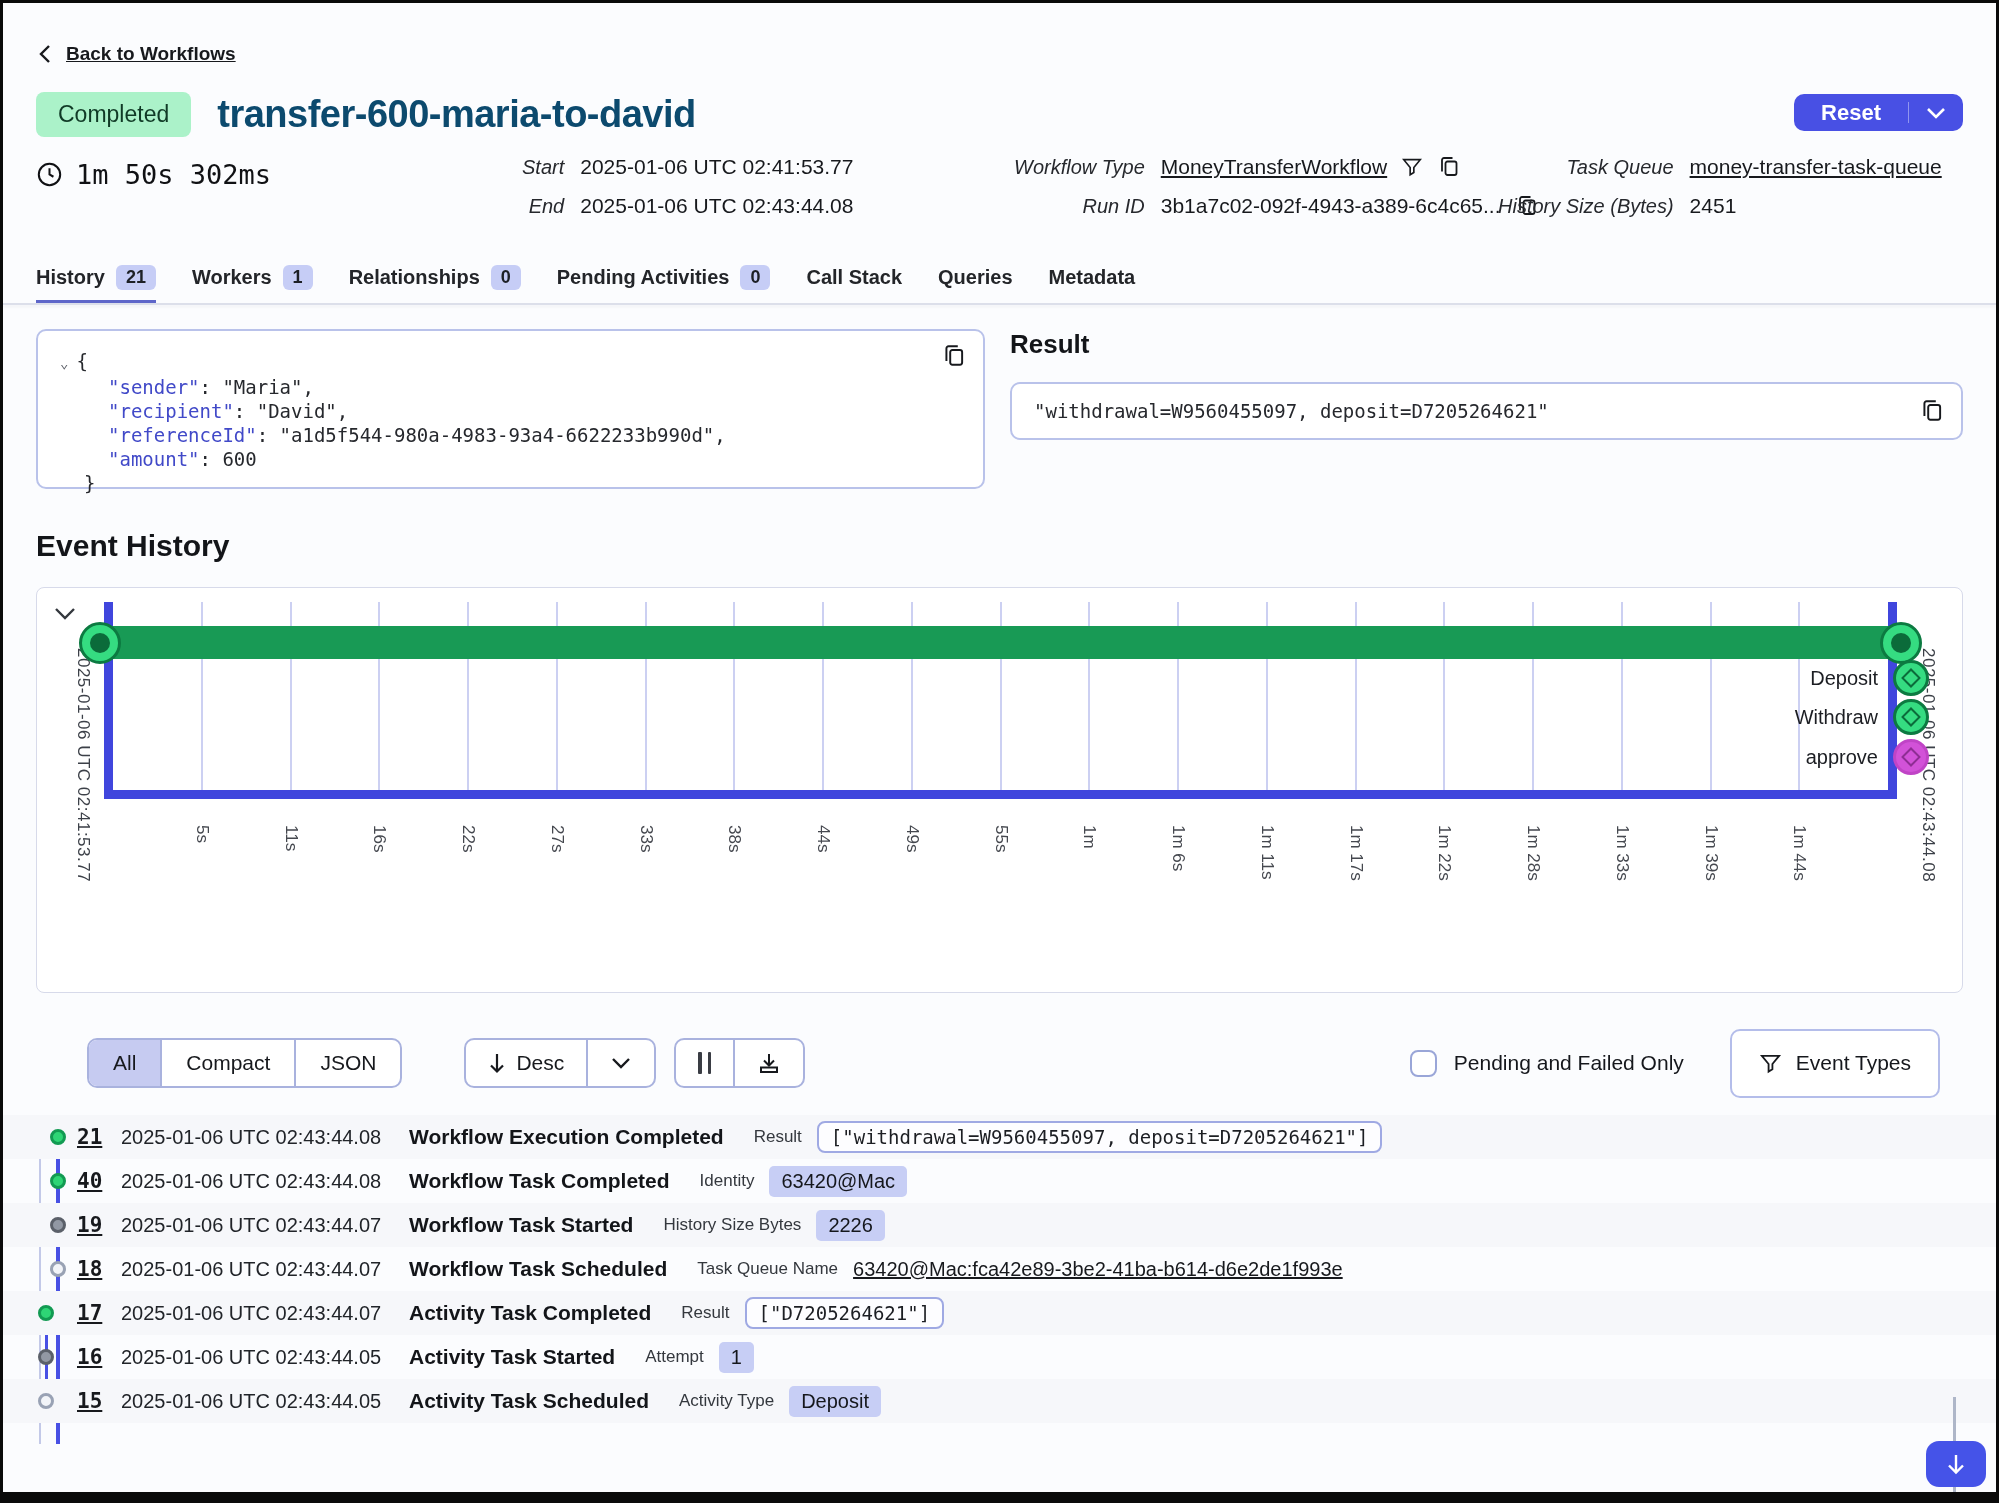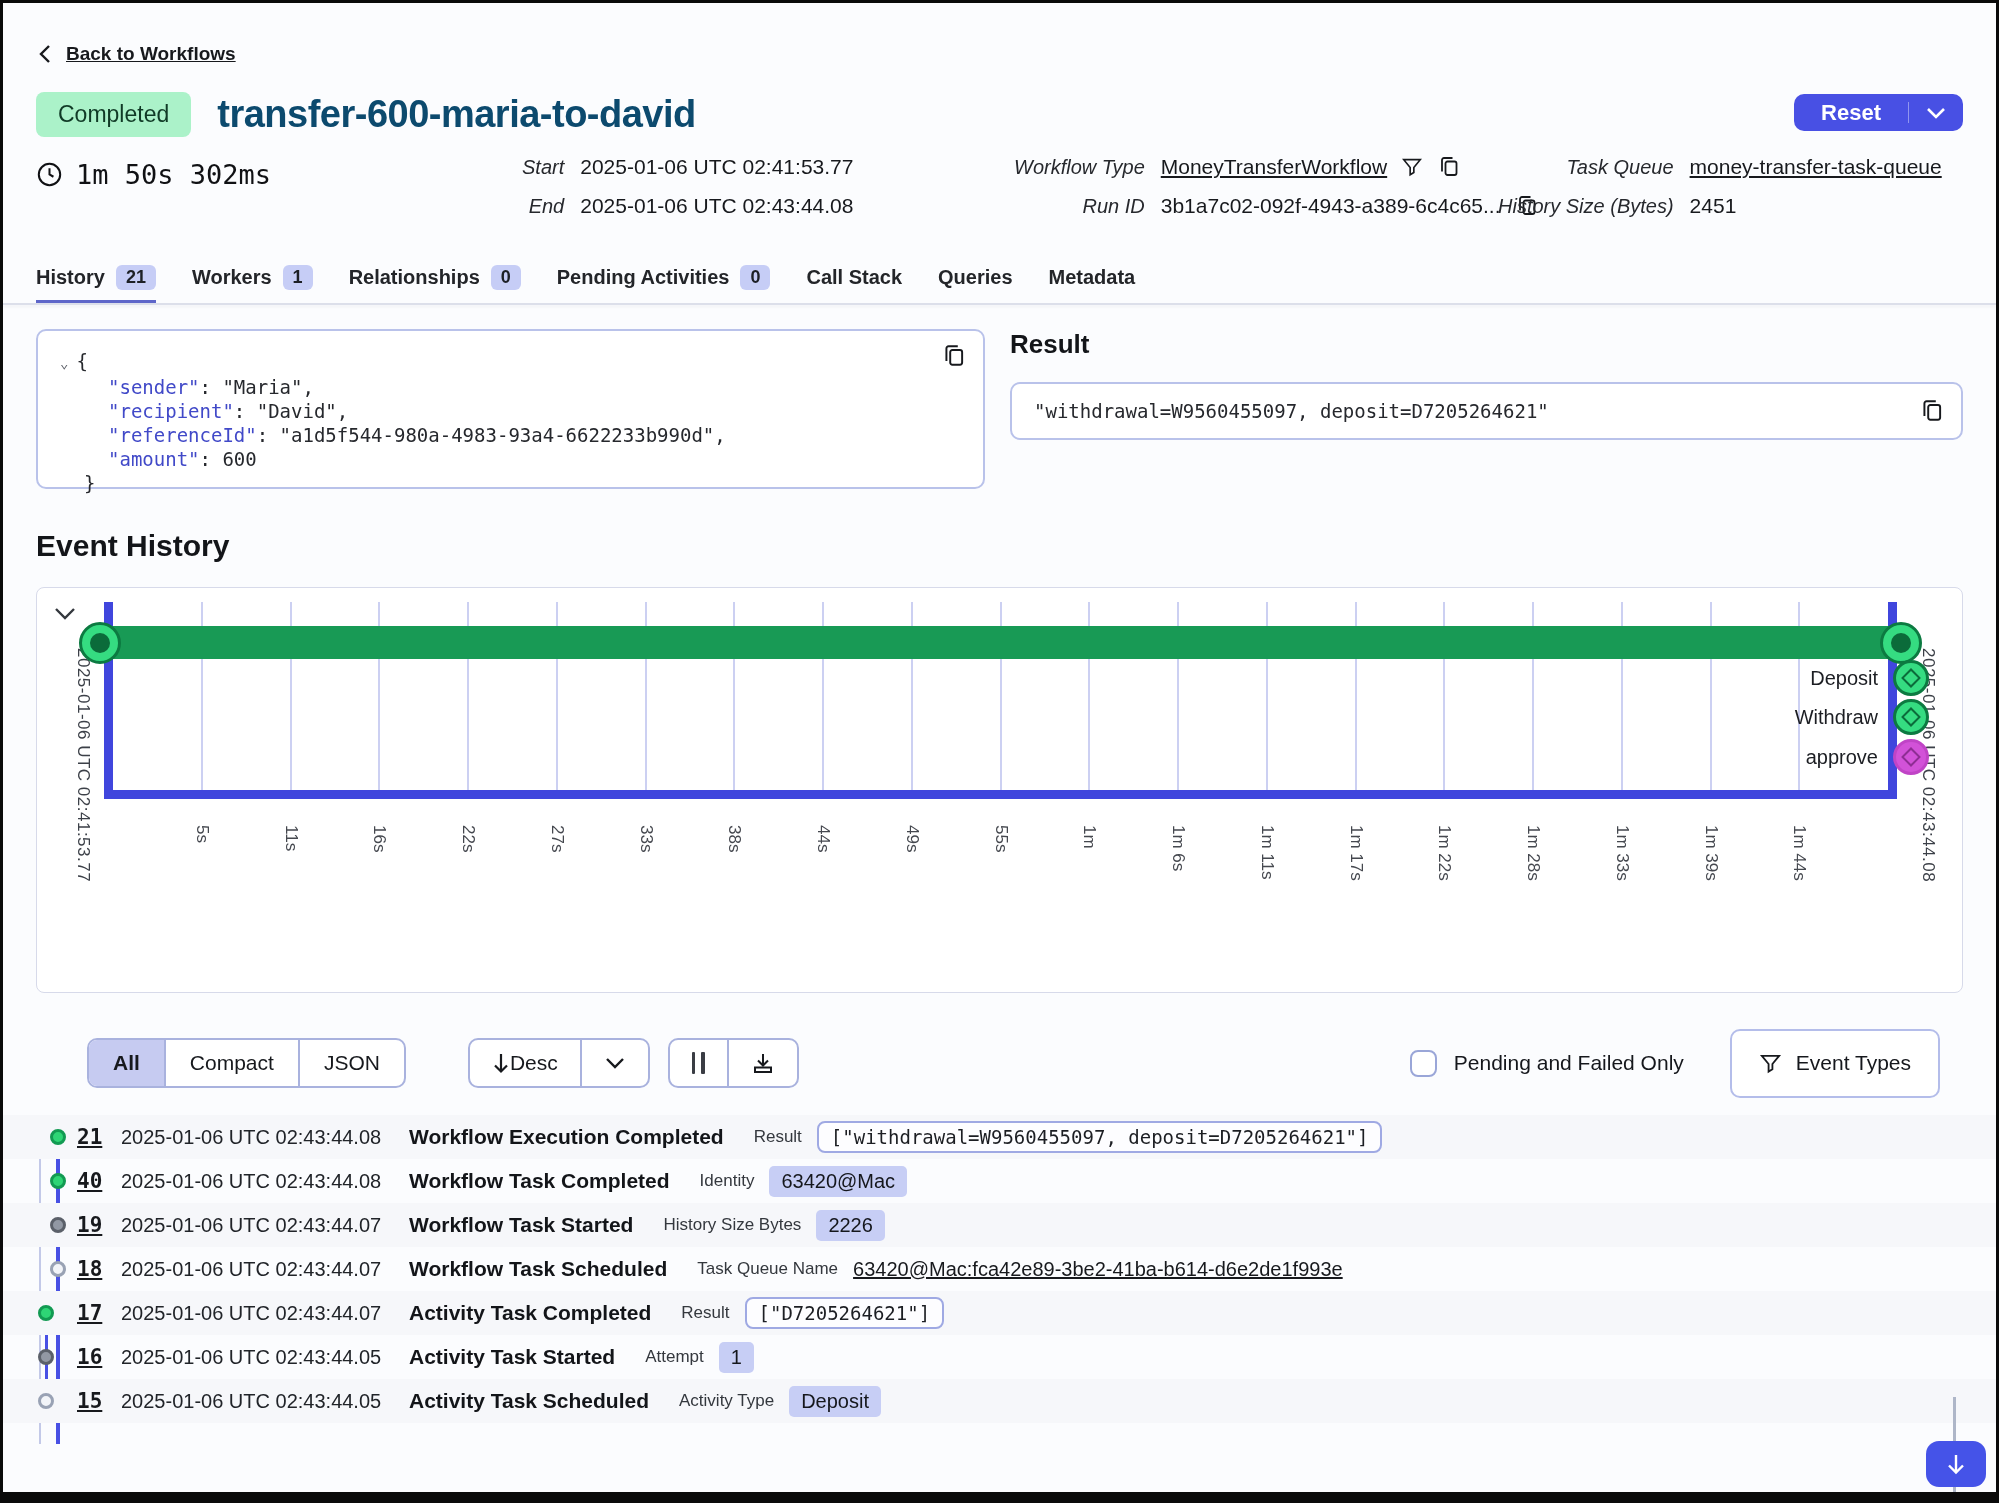--- a/index.html
+++ b/index.html
@@ -80,23 +80,23 @@
   .lane-dot.magenta { background:#d252d8; border-color:#c044c6; }
   .lane-dot.magenta::after { border-color:#8e2d93; }
   .ticks { position:absolute; left:76px; top:237px; width:1775px; height:110px; }
   .tick { position:absolute; transform:translateX(-50%); writing-mode:vertical-rl; font-size:17px; color:#45484f; }
 
   
   .toolbar { margin-top:44px; height:52px; display:flex; align-items:center; padding-left:51px; padding-right:23px; }
   .seg-group, .split-group { display:flex; align-items:stretch; height:50px; border:2px solid #a9b2de; border-radius:10px; background:#fff; overflow:hidden; }
   .seg { display:flex; align-items:center; padding:0 24px; font-size:21px; color:#17191d; cursor:pointer; border-left:2px solid #a9b2de; }
   .seg:first-child { border-left:none; }
-  .seg.active { background:#c6cbf1; font-weight:700; }
+  .seg.active { background:#c6cbf1; font-weight:400; }
   .split-group { margin-left:62px; }
-  .split-sec { display:flex; align-items:center; padding:0 22px; font-size:21px; color:#17191d; cursor:pointer; border-left:2px solid #a9b2de; }
+  .split-sec { display:flex; align-items:center; gap:10px; padding:0 22px; font-size:21px; color:#17191d; cursor:pointer; border-left:2px solid #a9b2de; }
   .split-sec:first-child { border-left:none; }
   .split-group.small { margin-left:18px; }
   .pause-icon { display:flex; gap:6px; }
   .pause-icon i { width:3.5px; height:22px; background:#3a3d44; border-radius:1px; }
   .tb-spacer { flex:1; }
   .checkbox-wrap { display:flex; align-items:center; gap:17px; cursor:pointer; }
   .checkbox { width:27px; height:27px; border:2.5px solid #9aa6d8; border-radius:8px; background:#fff; }
   .checkbox-label { font-size:21px; font-weight:500; color:#15171c; }
   .event-types-btn { margin-left:46px; height:69px; display:flex; align-items:center; gap:14px; padding:0 27px;
                      background:#fff; border:2px solid #b4bdea; border-radius:10px; font-size:21px; font-weight:500; color:#15171c; cursor:pointer; font-family:inherit; }

